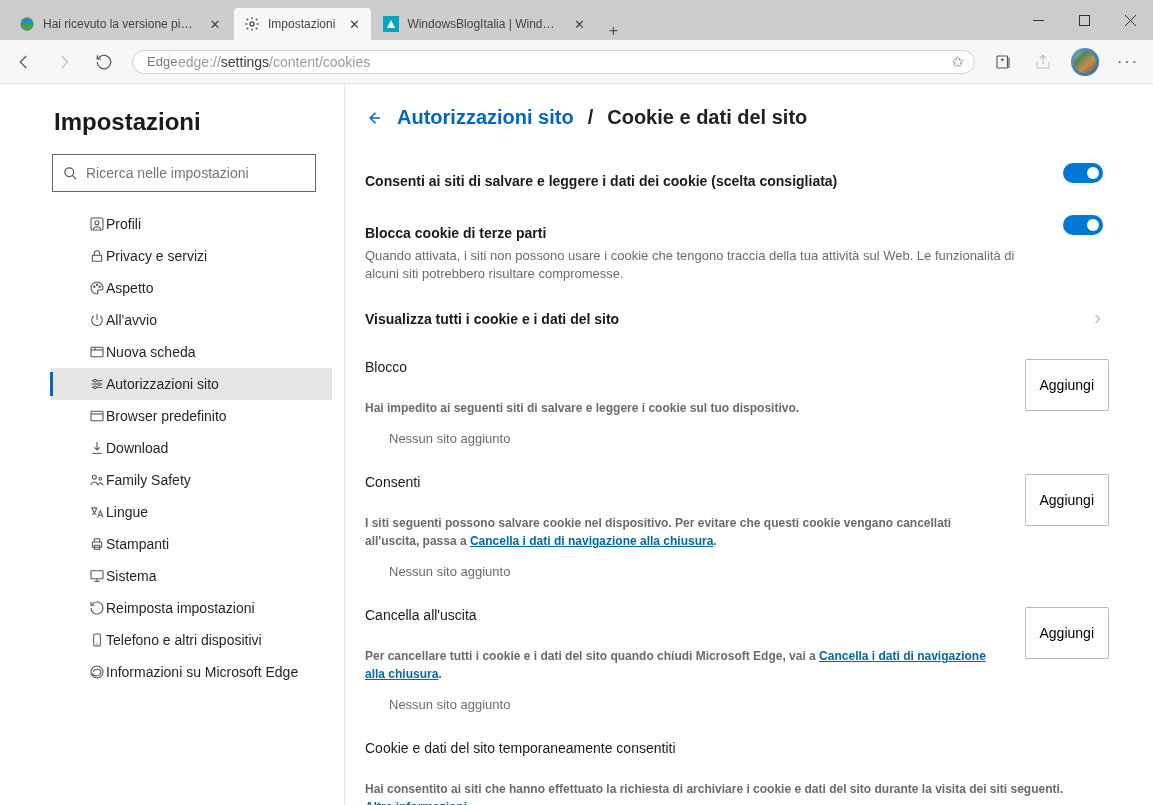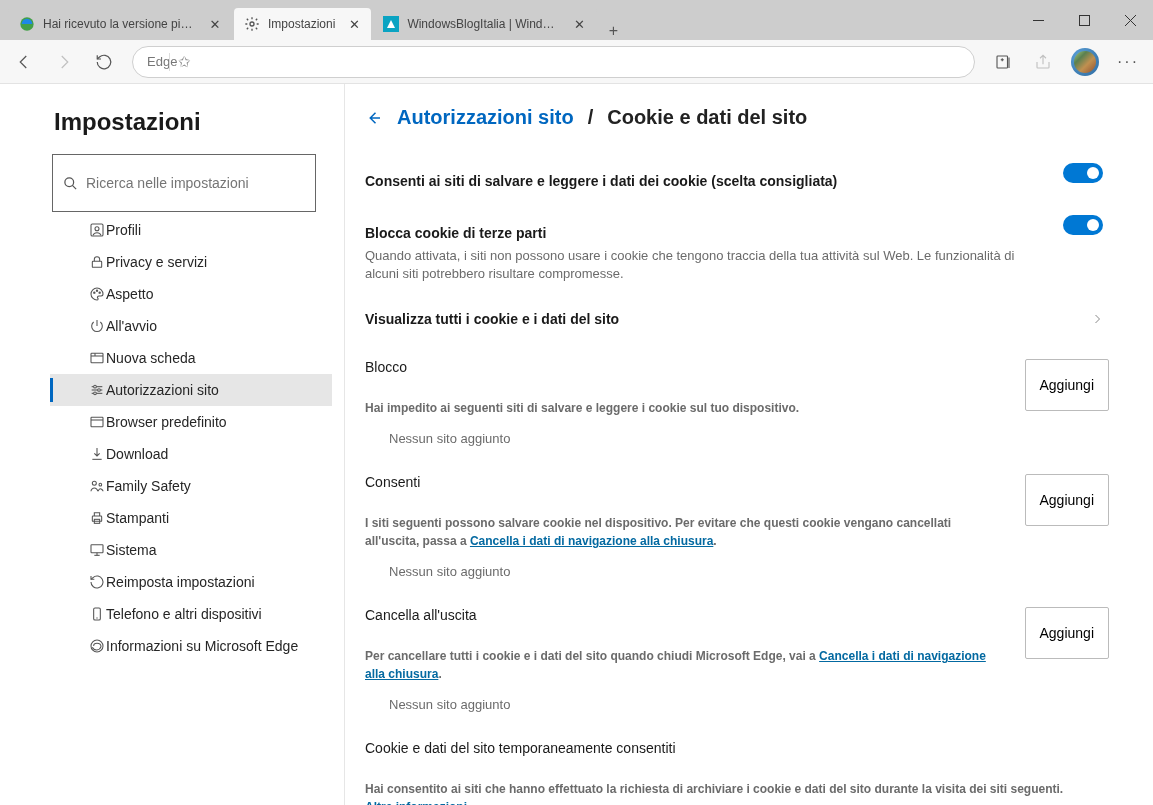--- a/index.html
+++ b/index.html
@@ -16,35 +16,35 @@
 .tab .close { width: 14px; height: 14px; display: flex; align-items: center; justify-content:center; font-size: 13px; color:#444; cursor:pointer; margin-left:4px; flex-shrink:0; }
 .newtab { width: 30px; display: flex; align-items: center; justify-content:center; font-size: 16px; color:#555;}
 .win-controls { display:flex; }
 .win-btn { width: 46px; display:flex; align-items:center; justify-content:center; font-size:12px; color:#333; }
 .win-btn svg { stroke:#333; }
 
 
 .toolbar { display:flex; align-items:center; height:44px; background:#f7f7f7; border-bottom:1px solid #e3e3e3; padding:0 6px; gap:4px;}
 .tool-btn { width:36px; height:36px; display:flex; align-items:center; justify-content:center; border-radius:2px; color:#555;}
 .tool-btn.disabled { color:#b5b5b5; }
-.addr { flex:1; display:flex; align-items:center; height:32px; border:1px solid #cfcfcf; border-radius:16px; background:#fff; padding:0 10px; gap:8px; margin:0 6px;}
+.addr { flex:1; display:flex; align-items:center; height:24px; border:1px solid #cfcfcf; border-radius:16px; background:#fff; padding:0 10px; gap:8px; margin:0 6px;}
 .addr .edge-icon { width:18px; font-size:13px; color:#777; display:flex; align-items:center; gap:4px;}
 .addr .sep { width:1px; height:18px; background:#ddd;}
 .addr .url { font-size:14px; color:#9a9a9a; flex:1; white-space:nowrap; }
 .addr .url .dark { color:#3b3b3b;}
 .addr .fav { color:#888; font-size:15px;}
 .avatar { width:28px; height:28px; border-radius:50%; background: radial-gradient(circle at 30% 30%, #5aa0d8, #2d6a9f); position:relative; margin:0 6px;}
 .avatar::after { content:""; position:absolute; inset:3px; border-radius:50%; background:linear-gradient(135deg,#a8d080,#5a8050,#c09050 60%,#905030);}
 .more { font-size:16px; letter-spacing:2px; color:#555; padding:0 8px;}
 
 
 .main { display:flex; height:calc(805px - 40px - 44px);}
 .sidebar { width:345px; padding:24px 12px 0 50px; border-right:1px solid #e6e6e6;}
 .sidebar h1 { font-size:24px; font-weight:600; margin-bottom:18px; margin-left:4px;}
-.search-box { display:flex; align-items:center; border:1px solid #666; padding:20px 10px; margin-bottom:2px; gap:8px; margin-left:2px; margin-right:16px;justify-content:center;}
+.search-box { display:flex; align-items:center; border:1px solid #666; padding:10px 10px; margin-bottom:16px; gap:8px; margin-left:2px; margin-right:16px;justify-content:center;}
 .search-box input { border:none; outline:none; font-size:14px; flex:1; background:transparent;}
 .nav { list-style:none;}
 .nav li { display:flex; align-items:center; padding:8px 8px 8px 38px; font-size:14px; color:#262626; cursor:pointer; position:relative;}
 .nav li.active { background:#e6e6e6;}
 .nav li.active::before { content:""; position:absolute; left:0; top:4px; bottom:4px; width:3px; background:#0067c0;}
 .nav .icon { width:18px; display:flex; align-items:center; justify-content:center; color:#555; font-size:15px; flex-shrink:0;}
 
 
 .content { flex:1; padding:22px 44px 30px 20px; overflow-y:auto;}
 .breadcrumb { display:flex; align-items:center; gap:14px; font-size:20px; margin-bottom:32px;}
@@ -152,20 +152,23 @@
 
   <div class="addr">
     <span class="edge-icon">
       <svg width="16" height="16" viewBox="0 0 24 24">
           <circle cx="12" cy="12" r="10" fill="none" stroke="#777" stroke-width="1.6"></circle>
           <path d="M6 14a6 6 0 0 0 12 0" fill="none" stroke="#777" stroke-width="1.6"></path>
         </svg>
       <span>Edge</span>
     </span>
     <span class="sep"></span>
+    <span class="url">
+      <span>edge://</span><span class="dark">settings</span><span>/content/cookies</span>
+    </span>
     <span class="fav">✩</span>
   </div>
 
   <div class="tool-btn">
     <svg width="18" height="18" viewBox="0 0 24 24" fill="none" stroke="#555" stroke-width="1.5">
         <rect x="4" y="4" width="14" height="16" rx="1"></rect>
         <line x1="20" y1="6" x2="20" y2="20"></line>
         <line x1="9" y1="9" x2="13" y2="9"></line>
         <line x1="11" y1="7" x2="11" y2="11"></line>
       </svg>
@@ -274,20 +277,29 @@
         </li>
       <li>
           <span class="icon">
             <svg width="16" height="16" viewBox="0 0 24 24" fill="none" stroke="#555" stroke-width="1.6">
               <circle cx="8" cy="8" r="3"></circle>
               <circle cx="17" cy="10" r="2"></circle>
               <path d="M3 20c0-3 3-5 5-5s5 2 5 5M14 20c0-2 2-4 3-4s4 2 4 4"></path>
             </svg>
           </span>
           <span>Family Safety</span>
+        </li>
+      <li>
+          <span class="icon">
+            <svg width="16" height="16" viewBox="0 0 24 24" fill="none" stroke="#555" stroke-width="1.6">
+              <path d="M3 6h10M8 4v2M5 6c0 5 6 10 6 10M11 6c0 5-6 10-6 10"></path>
+              <path d="M13 20l4-10 4 10M14.5 17h5"></path>
+            </svg>
+          </span>
+          <span>Lingue</span>
         </li>
       <li>
           <span class="icon">
             <svg width="16" height="16" viewBox="0 0 24 24" fill="none" stroke="#555" stroke-width="1.6">
               <rect x="5" y="9" width="14" height="8" rx="1"></rect>
               <rect x="8" y="14" width="8" height="6"></rect>
               <path d="M8 9V4h8v5"></path>
             </svg>
           </span>
           <span>Stampanti</span>

